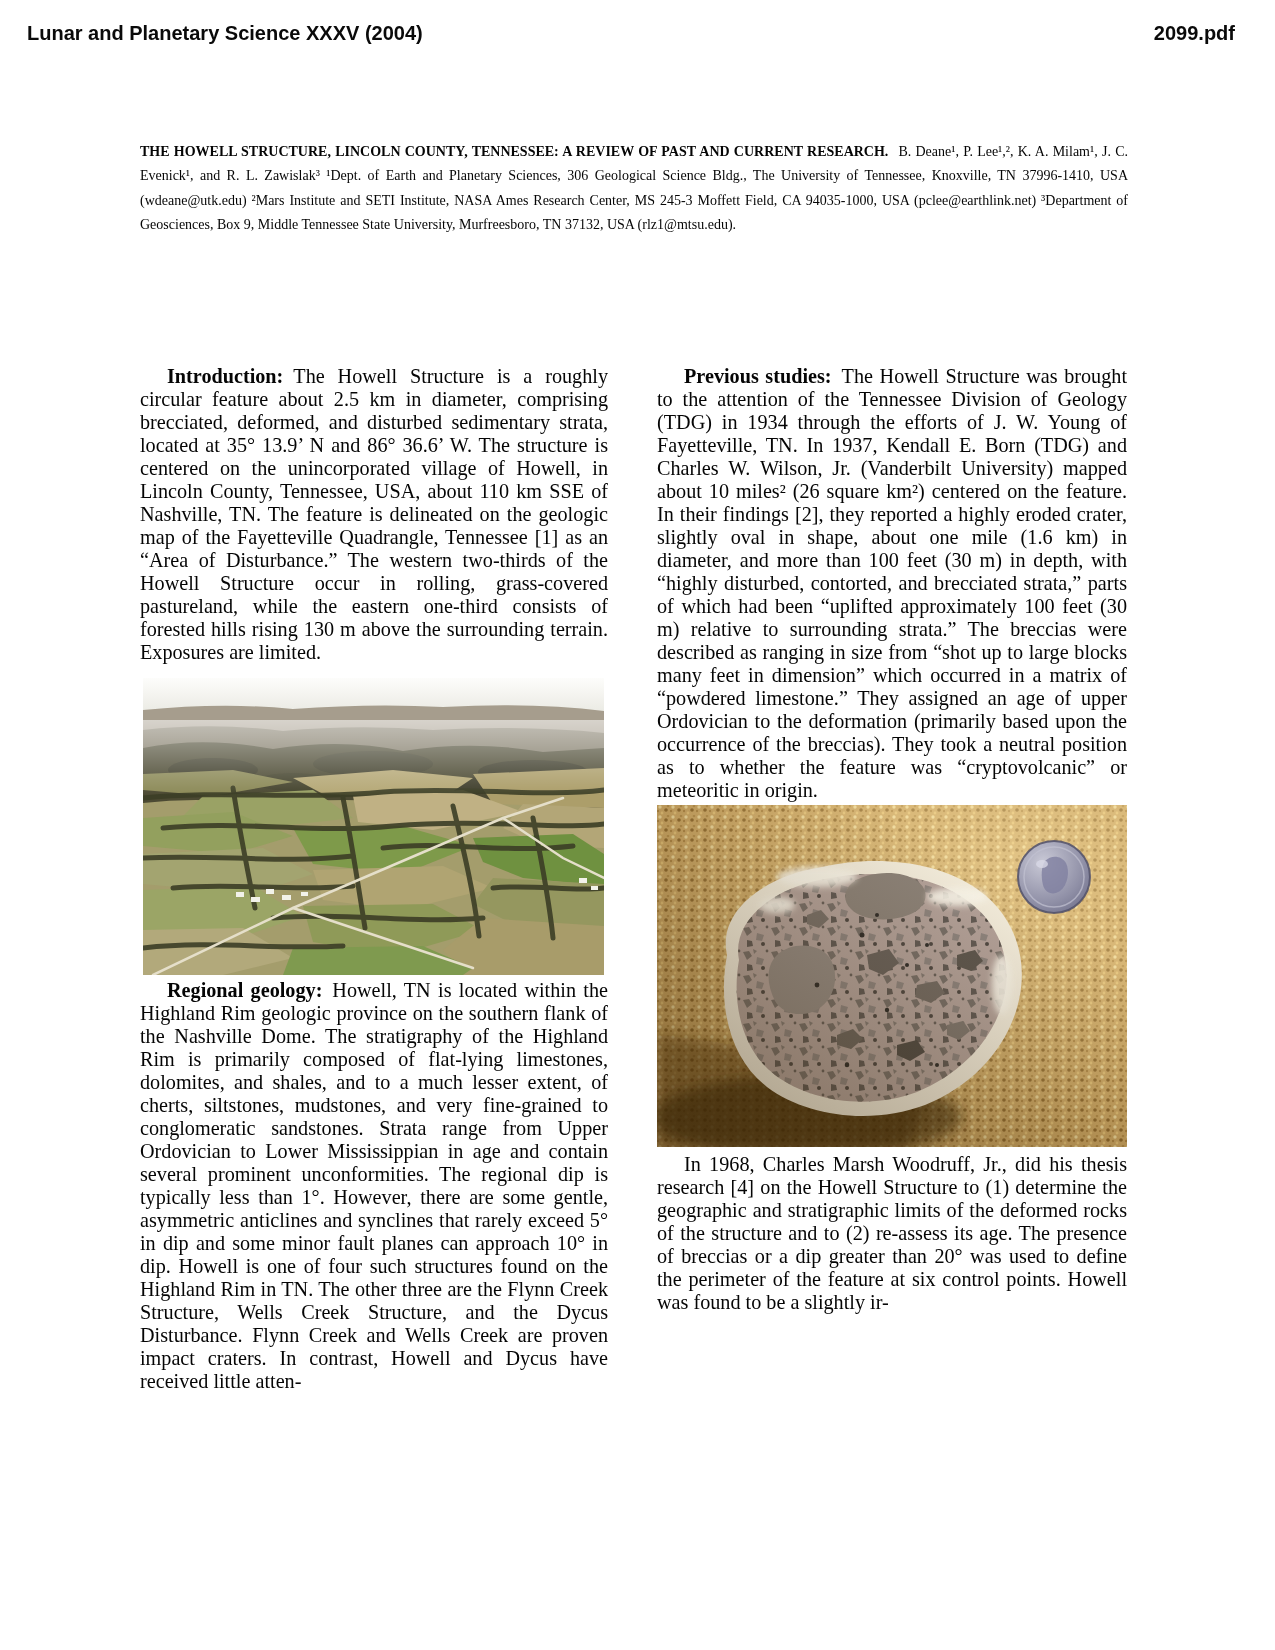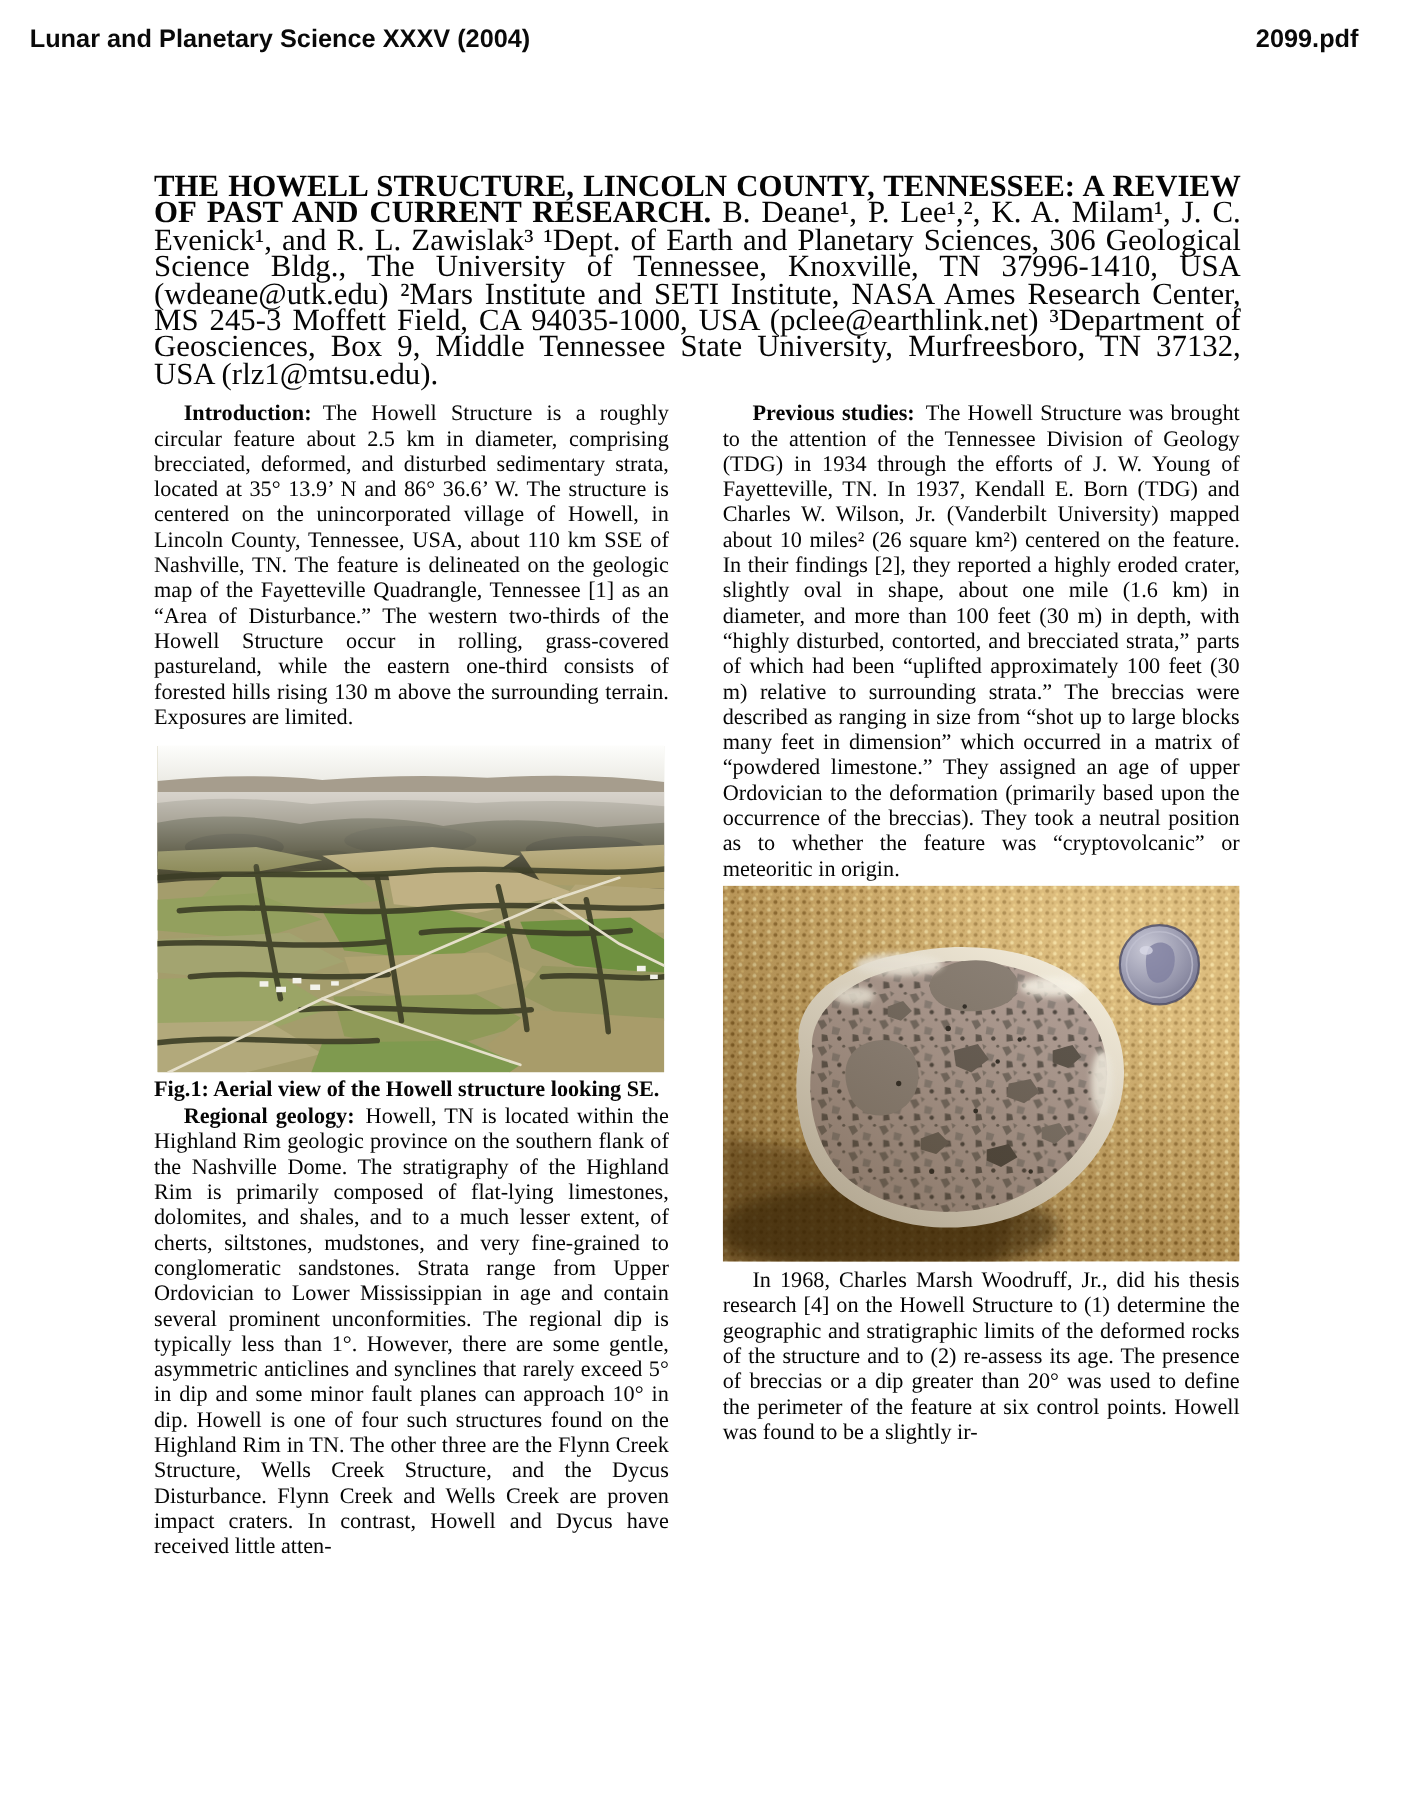--- a/index.html
+++ b/index.html
@@ -1,23 +1,23 @@
 <!DOCTYPE html>
 <html><head>
 <meta charset="utf-8">
 <style>
   html,body{margin:0;padding:0;background:#ffffff;}
   .page{position:relative;width:1275px;height:1650px;background:#ffffff;overflow:hidden;
         font-family:"Liberation Serif","DejaVu Serif",serif;color:#050505;}
   .hdr{position:absolute;top:22px;font-family:"Liberation Sans","DejaVu Sans",sans-serif;
-       font-weight:bold;font-size:23px;color:#0a0a0a;white-space:nowrap;}
+       font-weight:bold;font-size:20px;color:#0a0a0a;white-space:nowrap;}
   .hdr-left{left:27px;}
   .hdr-right{right:40px;}
-  .title-block{position:absolute;left:140px;top:158px;width:988px;
-               font-size:28px;line-height:24.4px;text-align:justify;}
+  .title-block{position:absolute;left:140px;top:140px;width:988px;
+               font-size:14px;line-height:24.4px;text-align:justify;}
   .title-block p{margin:0;}
   .ttl{font-weight:bold;margin-right:10px;}
   .col{position:absolute;top:365px;font-size:20.2px;line-height:23px;text-align:justify;}
   .col-left{left:140px;width:468px;}
   .col-right{left:657px;width:470px;}
   .col p{margin:0;}
   p.indent{text-indent:27px;}
   b.lead{font-weight:bold;margin-right:10px;}
   .fig{overflow:hidden;line-height:0;}
   .fig svg{display:block;}
@@ -103,21 +103,20 @@
             <rect x="108" y="219" width="9" height="5"></rect>
           <rect x="123" y="211" width="8" height="5"></rect>
             <rect x="139" y="217" width="9" height="5"></rect>
           <rect x="158" y="214" width="7" height="4"></rect>
             <rect x="436" y="200" width="8" height="5"></rect>
           <rect x="448" y="208" width="7" height="4"></rect>
         </g>
         <rect y="42" width="461" height="75" fill="url(#hazefade)"></rect>
       </svg>
     </div>
-    <p class="caption">Fig.1: Aerial view of the Howell structure looking SE.</p>
 
     <p class="indent"><b class="lead">Regional geology:</b><span>Howell, TN is located within the Highland Rim geologic province on the southern flank of the Nashville Dome.  The stratigraphy of the Highland Rim is primarily composed of flat-lying limestones, dolomites, and shales, and to a much lesser extent, of cherts, siltstones, mudstones, and very fine-grained to conglomeratic sandstones.  Strata range from Upper Ordovician to Lower Mississippian in age and contain several prominent unconformities.  The regional dip is typically less than 1°.  However, there are some gentle, asymmetric anticlines and synclines that rarely exceed 5° in dip and some minor fault planes can approach 10° in dip.  Howell is one of four such structures found on the Highland Rim in TN.  The other three are the Flynn Creek Structure, Wells Creek Structure, and the Dycus Disturbance.  Flynn Creek and Wells Creek are proven impact craters.  In contrast, Howell and Dycus have received little atten-</span></p>
   </div>
 
   <div class="col col-right">
     <p class="indent"><b class="lead">Previous studies:</b><span>The Howell Structure was brought to the attention of the Tennessee Division of Geology (TDG) in 1934 through the efforts of J. W. Young of Fayetteville, TN.  In 1937, Kendall E. Born (TDG) and Charles W. Wilson, Jr. (Vanderbilt University) mapped about 10 miles² (26 square km²) centered on the feature.  In their findings [2], they reported a highly eroded crater, slightly oval in shape, about one mile (1.6 km) in diameter, and more than 100 feet (30 m) in depth, with “highly disturbed, contorted, and brecciated strata,” parts of which had been “uplifted approximately 100 feet (30 m) relative to surrounding strata.”  The breccias were described as ranging in size from “shot up to large blocks many feet in dimension” which occurred in a matrix of “powdered limestone.”  They assigned an age of upper Ordovician to the deformation (primarily based upon the occurrence of the breccias).  They took a neutral position as to whether the feature was “cryptovolcanic” or meteoritic in origin.</span></p>
 
     <div class="fig fig2">
       <svg width="470" height="342" viewBox="0 0 470 342" xmlns="http://www.w3.org/2000/svg">
         <defs>

